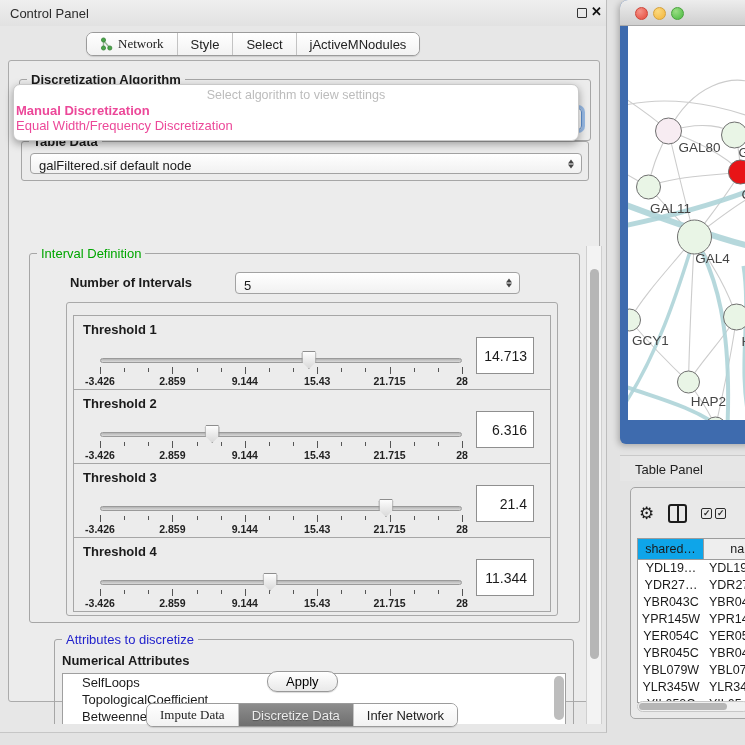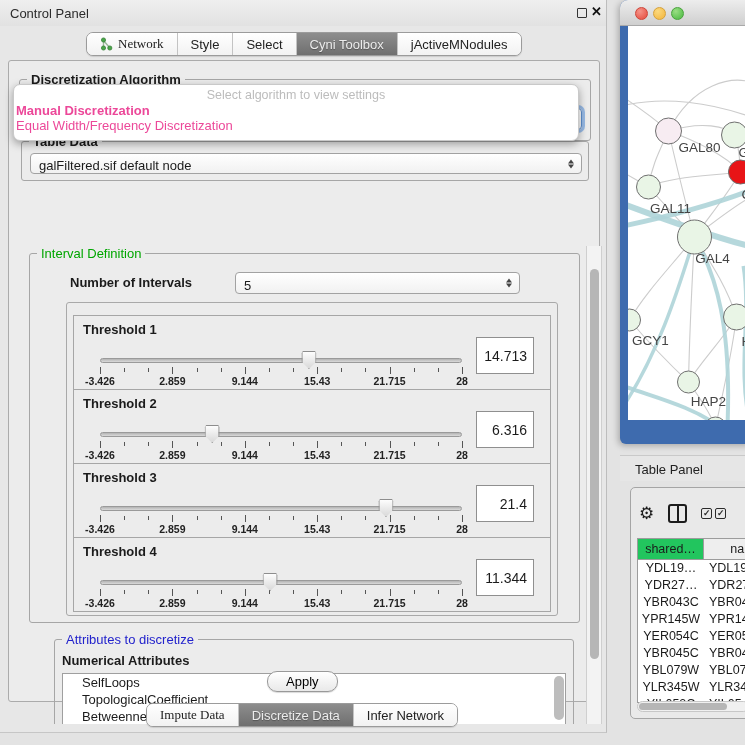--- a/index.html
+++ b/index.html
@@ -98,21 +98,21 @@
   #tp-window{left:630px;top:487px;width:130px;height:232px;background:#e9e9e9;border:1px solid #a5a5a5;border-radius:5px;}
   #tp-toolbar{left:8px;top:8px;width:110px;height:34px;display:flex;align-items:center;gap:14px;}
   #gear-icon{font-family:"DejaVu Sans",sans-serif;font-size:17px;color:#1c1c1c;line-height:1;}
   #split-icon{width:19px;height:19px;border:2px solid #1c1c1c;border-radius:3px;position:relative;}
   #split-icon::after{content:"";position:absolute;left:50%;top:0;width:2px;height:100%;background:#1c1c1c;transform:translateX(-50%);}
   .cb-icon{width:11px;height:11px;border:1.5px solid #2a2a2a;border-radius:2px;font-size:9px;line-height:9px;
            font-weight:bold;color:#2a2a2a;text-align:center;}
   #tp-table{left:6px;top:50px;width:150px;border:1px solid #9c9c9c;background:#fff;}
   .tp-hrow{display:flex;height:21px;border-bottom:1px solid #9c9c9c;}
   .tp-hcell{font-size:12.5px;display:flex;align-items:center;justify-content:center;border-right:1px solid #9c9c9c;}
-  .tp-hcell.sel{background:#22c55e;}
+  .tp-hcell.sel{background:#0ea5e9;}
   .tp-hcell.plain{background:#eeeeee;}
   .tp-rows{height:142px;overflow:hidden;}
   .tp-row{display:flex;height:17px;}
   .tp-cell{font-size:12.5px;line-height:17px;white-space:nowrap;overflow:hidden;}
   .tp-c1{width:66px;text-align:center;}
   .tp-c2{width:80px;padding-left:5px;}
   #tp-hscroll{left:6px;top:213px;width:112px;height:11px;background:#f0f0f0;border:1px solid #c7c7c7;border-radius:6px;}
   #tp-hscroll .scroll-thumb{left:1px;top:1px;width:88px;height:7px;}
 </style>
 </head>
@@ -135,23 +135,20 @@
             <circle cx="3.5" cy="11" r="2.1" fill="#4aa64a" stroke="#2e7a2e" stroke-width=".7"></circle>
             <circle cx="9.8" cy="11" r="2.1" fill="#4aa64a" stroke="#2e7a2e" stroke-width=".7"></circle>
           </svg>
           <span>Network</span>
         </div>
         <div class="seg">
           <span>Style</span>
         </div>
         <div class="seg">
           <span>Select</span>
-        </div>
-        <div class="seg selected">
-          <span>Cyni Toolbox</span>
         </div>
         <div class="seg">
           <span>jActiveMNodules</span>
         </div>
       </div>
 
     <div class="abs" id="main-panel">
 
       <div class="groupbox" style="left:10px;top:18px;width:572px;height:62px;">
         <span class="gtitle black">Discretization Algorithm</span>

